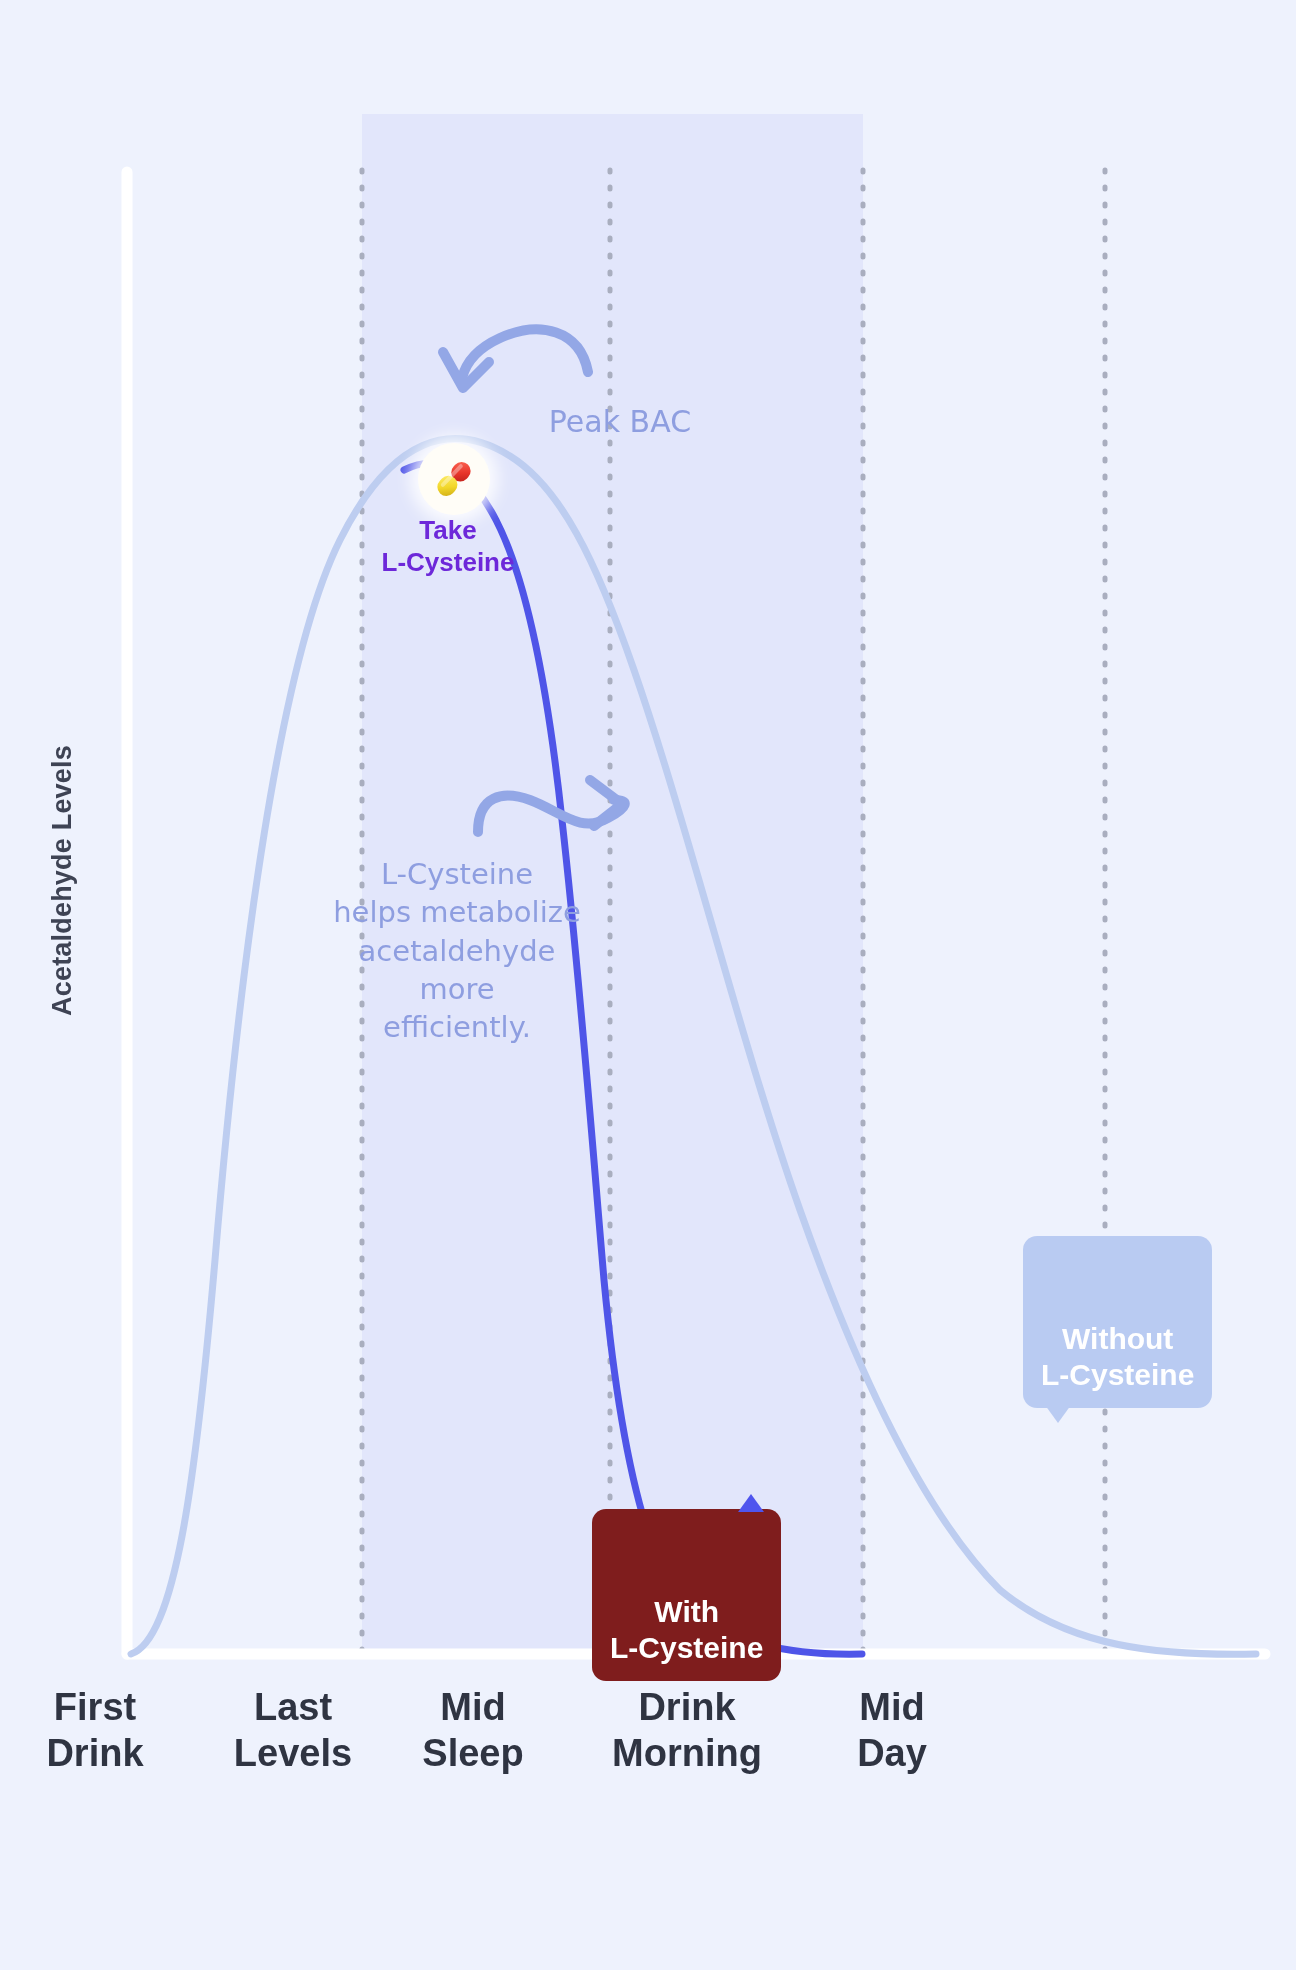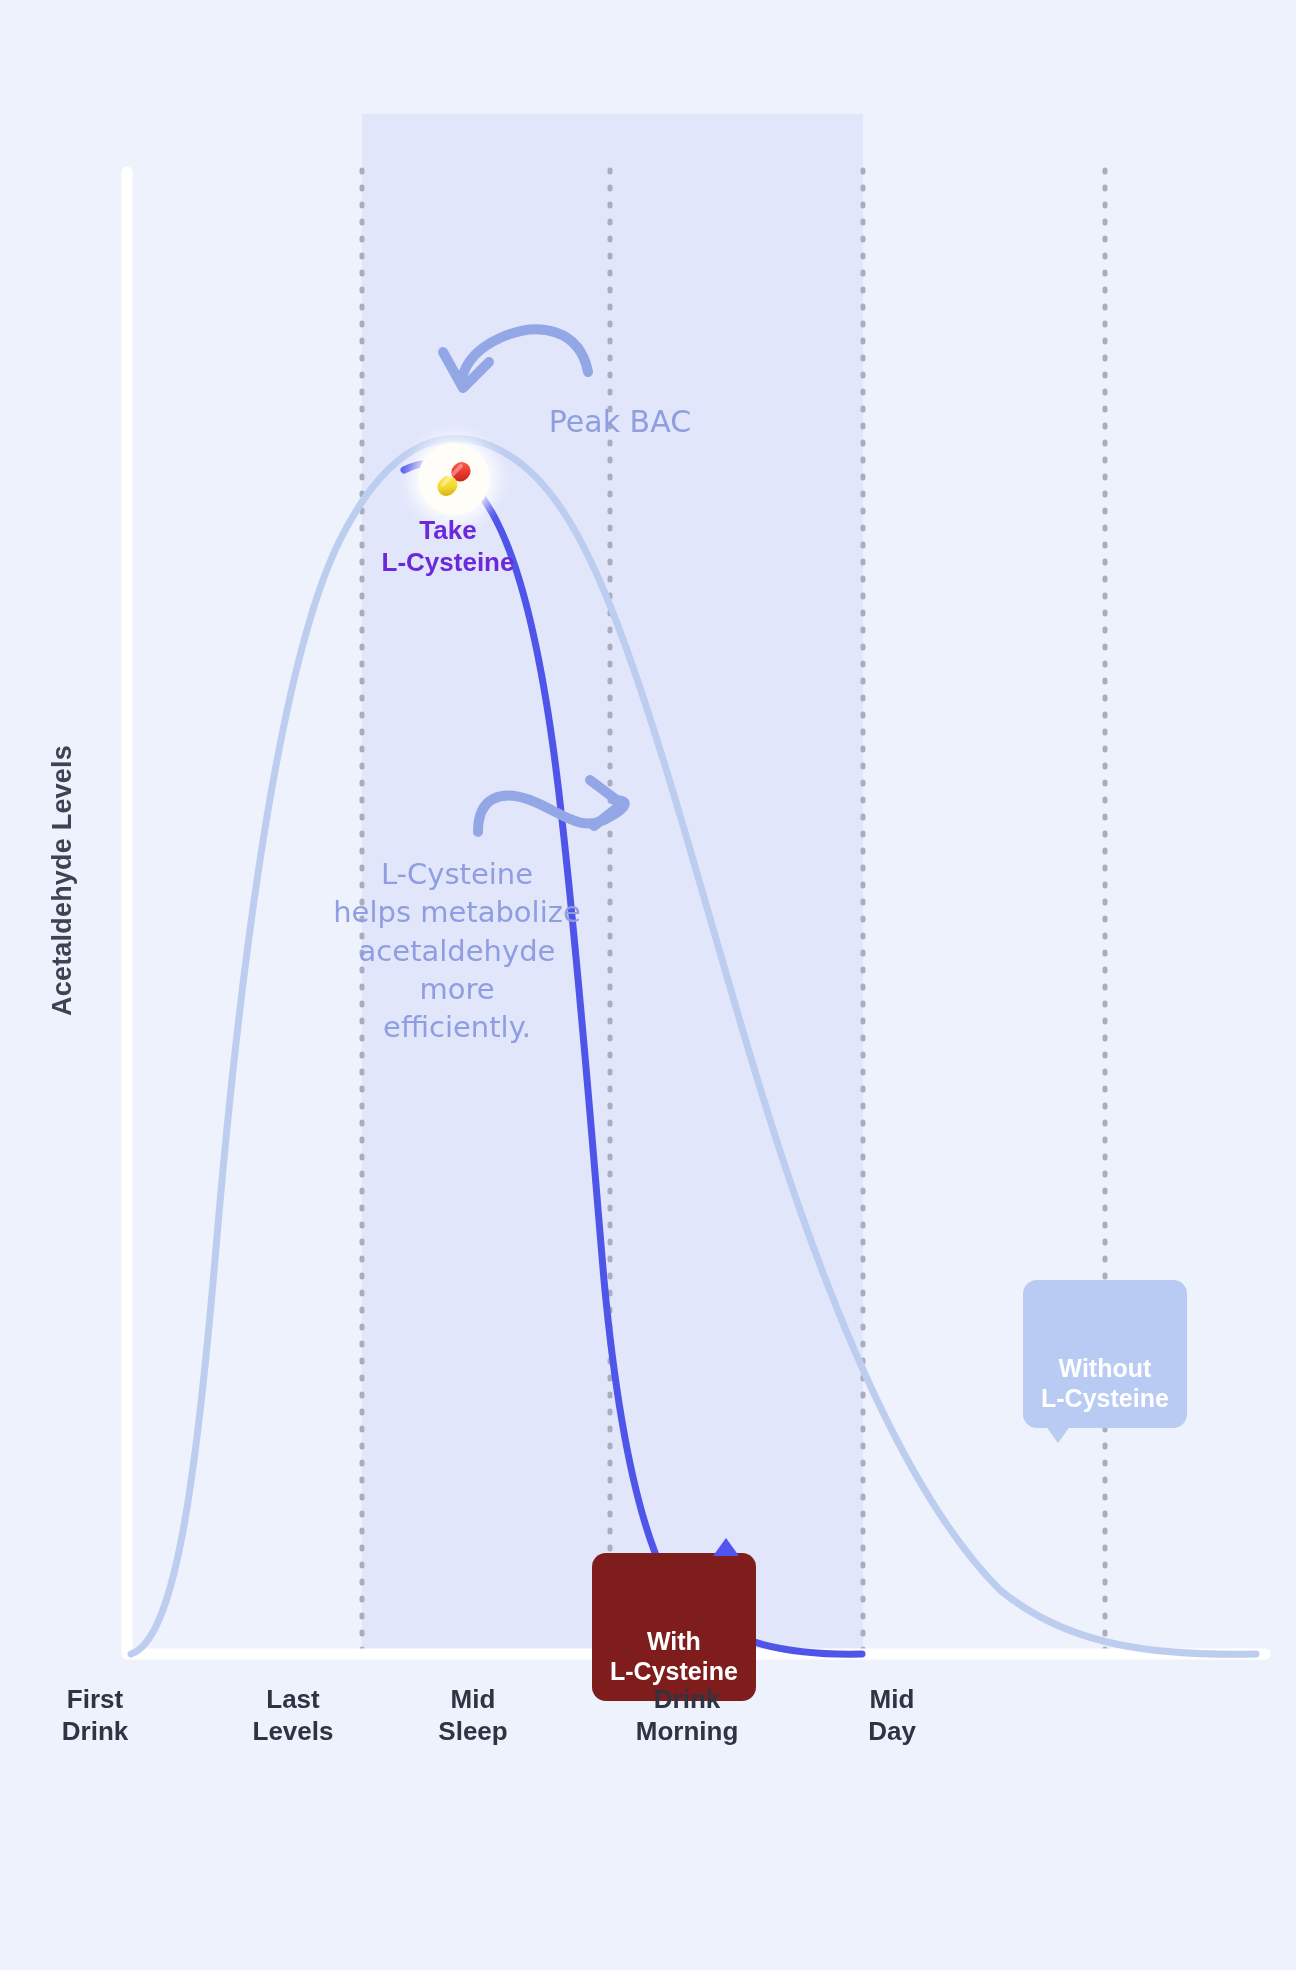--- a/index.html
+++ b/index.html
@@ -48,21 +48,21 @@
     position: absolute;
     left: 0;
     top: 1684px;
     width: 1296px;
     height: 130px;
   }
   .x-tick {
     position: absolute;
     transform: translateX(-50%);
     text-align: center;
-    font-size: 26px;
+    font-size: 38px;
     font-weight: 700;
     line-height: 1.22;
     color: #2f3442;
     white-space: pre-line;
   }
   
   .hand-note {
     position: absolute;
     color: #8e9ee0;
     font-family: "DejaVu Sans", sans-serif;
@@ -109,27 +109,26 @@
     box-shadow: 0 0 16px 8px rgba(255,255,255,0.85);
     display: flex;
     align-items: center;
     justify-content: center;
   }
   
   .badge {
     position: absolute;
     border-radius: 14px;
     color: #ffffff;
-    font-size: 25px;
+    font-size: 30px;
     font-weight: 700;
     line-height: 1.2;
     text-align: center;
     padding: 13px 18px 15px 18px;
     white-space: pre-line;
-    margin-top: 44px;
   }
   #badge-with {
     left: 592px;
     top: 1509px;
     background: #7f1d1d;
   }
   #badge-with .tail {
     position: absolute;
     right: 17px;
     top: -15px;

